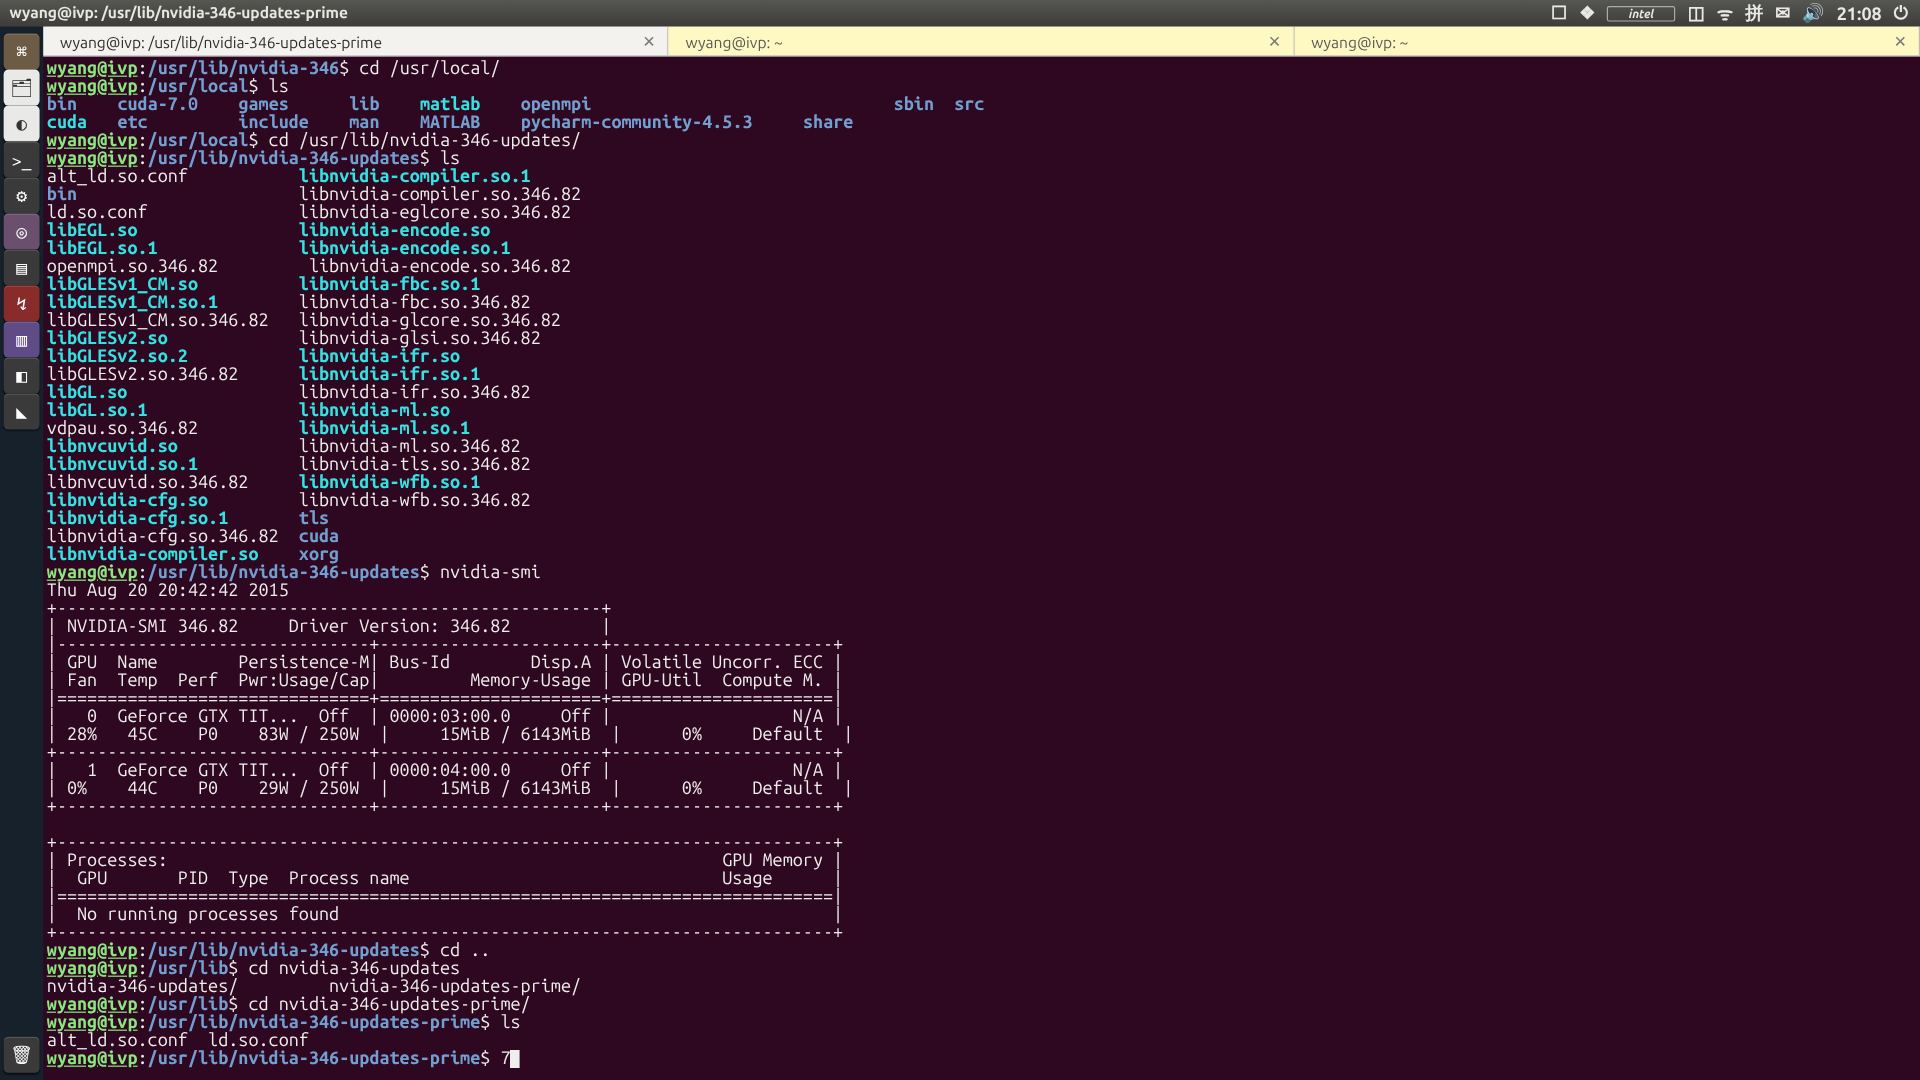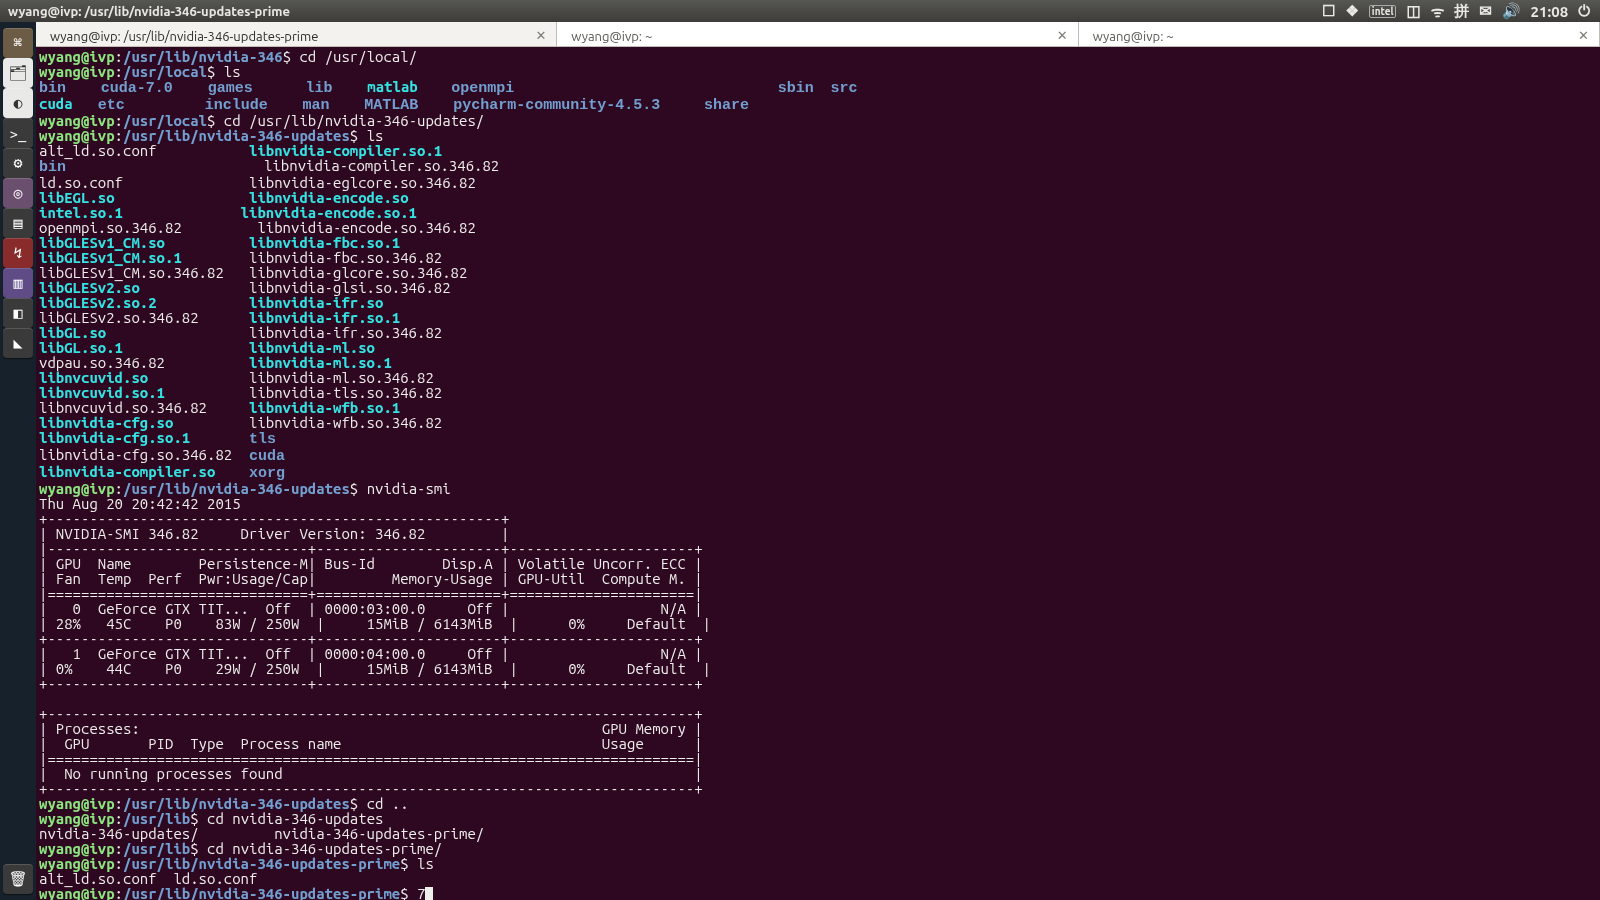--- a/index.html
+++ b/index.html
@@ -72,63 +72,63 @@
     font-family: Ubuntu, sans-serif;
     font-size: 13px;
     color: #4c4c4c;
     border-bottom: 1px solid #bfbcb6;
   }
   .tabbar .tab {
     flex: 1;
     padding: 3px 10px 0 14px;
     border-right: 1px solid #bfbcb6;
     position: relative;
-    background: #ffffff;
+    background: #fef9c3;
     display:flex; align-items:center; gap:8px;
     color: #5a5955;
   }
   .tabbar .tab.active { background:#f3f2ef; color:#2e2d29; }
   .tabbar .tab .close {
     margin-left:auto;
     color:#7d7b75;
     font-size:13px;
     line-height:1;
   }
   .term {
     flex: 1;
     padding: 2px 3px 2px 3px;
     white-space: pre;
     line-height: 1.0;
     font-size: 15px;
     color: #eeeeec;
     letter-spacing: 0;
     overflow: hidden;
   }
-  .p  { color: #8ce57e; font-weight: bold; }   
+  .p  { color: #8ce57e; font-weight: bold; text-decoration: underline; }   
   .h  { color: #729fcf; font-weight: bold; }   
   .d  { color: #eeeeec; }                      
   .c  { color: #34e2e2; font-weight: bold; }   
-  .b  { color: #729fcf; font-weight: bold; font-family: Liberation Mono, monospace; }   
+  .b  { color: #729fcf; font-weight: bold; }   
   .cursor {
     display:inline-block;
     width: 8px;
     height: 15px;
     background:#eeeeec;
     vertical-align: text-bottom;
   }
 </style>
 </head>
 <body>
 
 <div class="topbar">
   <span class="title">wyang@ivp: /usr/lib/nvidia-346-updates-prime</span>
   <div class="tray">
     <span>☐</span>
     <span>❖</span>
-    <span style="font-size:10px; border:1px solid #aaa; padding:0 2px; border-radius:2px;">intel</span>
+    <span style="font-size:10px; border:1px solid #aaa; padding:0 17px; border-radius:2px;font-style:italic;">intel</span>
     <span>◫</span>
     <span>ᯤ</span>
     <span>拼</span>
     <span>✉</span>
     <span>🔊</span>
     <span>21:08</span>
     <span>⏻</span>
   </div>
 </div>
 
@@ -169,21 +169,21 @@
   <div class="term" id="term"><span class="p">wyang@ivp</span><span class="d">:</span><span class="h">/usr/lib/nvidia-346</span><span class="d">$ </span><span class="d">cd /usr/local/</span>
 <span class="p">wyang@ivp</span><span class="d">:</span><span class="h">/usr/local</span><span class="d">$ </span><span class="d">ls</span>
 <span class="b">bin  </span>  <span class="b">cuda-7.0  </span>  <span class="b">games    </span>  <span class="b">lib  </span>  <span class="c">matlab  </span>  <span class="b">openmpi                   </span>           <span class="b">sbin</span>  <span class="b">src</span>
 <span class="c">cuda </span>  <span class="b">etc       </span>  <span class="b">include  </span>  <span class="b">man  </span>  <span class="b">MATLAB  </span>  <span class="b">pycharm-community-4.5.3   </span>  <span class="b">share  </span>
 <span class="p">wyang@ivp</span><span class="d">:</span><span class="h">/usr/local</span><span class="d">$ </span><span class="d">cd /usr/lib/nvidia-346-updates/</span>
 <span class="p">wyang@ivp</span><span class="d">:</span><span class="h">/usr/lib/nvidia-346-updates</span><span class="d">$ </span><span class="d">ls</span>
 <span class="d">alt_ld.so.conf           </span><span class="c">libnvidia-compiler.so.1</span>
 <span class="b">bin                      </span><span class="d">libnvidia-compiler.so.346.82</span>
 <span class="d">ld.so.conf               </span><span class="d">libnvidia-eglcore.so.346.82</span>
 <span class="c">libEGL.so                </span><span class="c">libnvidia-encode.so</span>
-<span class="c">intel.so.1              </span><span class="c">libnvidia-encode.so.1</span>
+<span class="c">libEGL.so.1              </span><span class="c">libnvidia-encode.so.1</span>
 <span class="d">openmpi.so.346.82         </span><span class="d">libnvidia-encode.so.346.82</span>
 <span class="c">libGLESv1_CM.so          </span><span class="c">libnvidia-fbc.so.1</span>
 <span class="c">libGLESv1_CM.so.1        </span><span class="d">libnvidia-fbc.so.346.82</span>
 <span class="d">libGLESv1_CM.so.346.82   </span><span class="d">libnvidia-glcore.so.346.82</span>
 <span class="c">libGLESv2.so             </span><span class="d">libnvidia-glsi.so.346.82</span>
 <span class="c">libGLESv2.so.2           </span><span class="c">libnvidia-ifr.so</span>
 <span class="d">libGLESv2.so.346.82      </span><span class="c">libnvidia-ifr.so.1</span>
 <span class="c">libGL.so                 </span><span class="d">libnvidia-ifr.so.346.82</span>
 <span class="c">libGL.so.1               </span><span class="c">libnvidia-ml.so</span>
 <span class="d">vdpau.so.346.82          </span><span class="c">libnvidia-ml.so.1</span>

